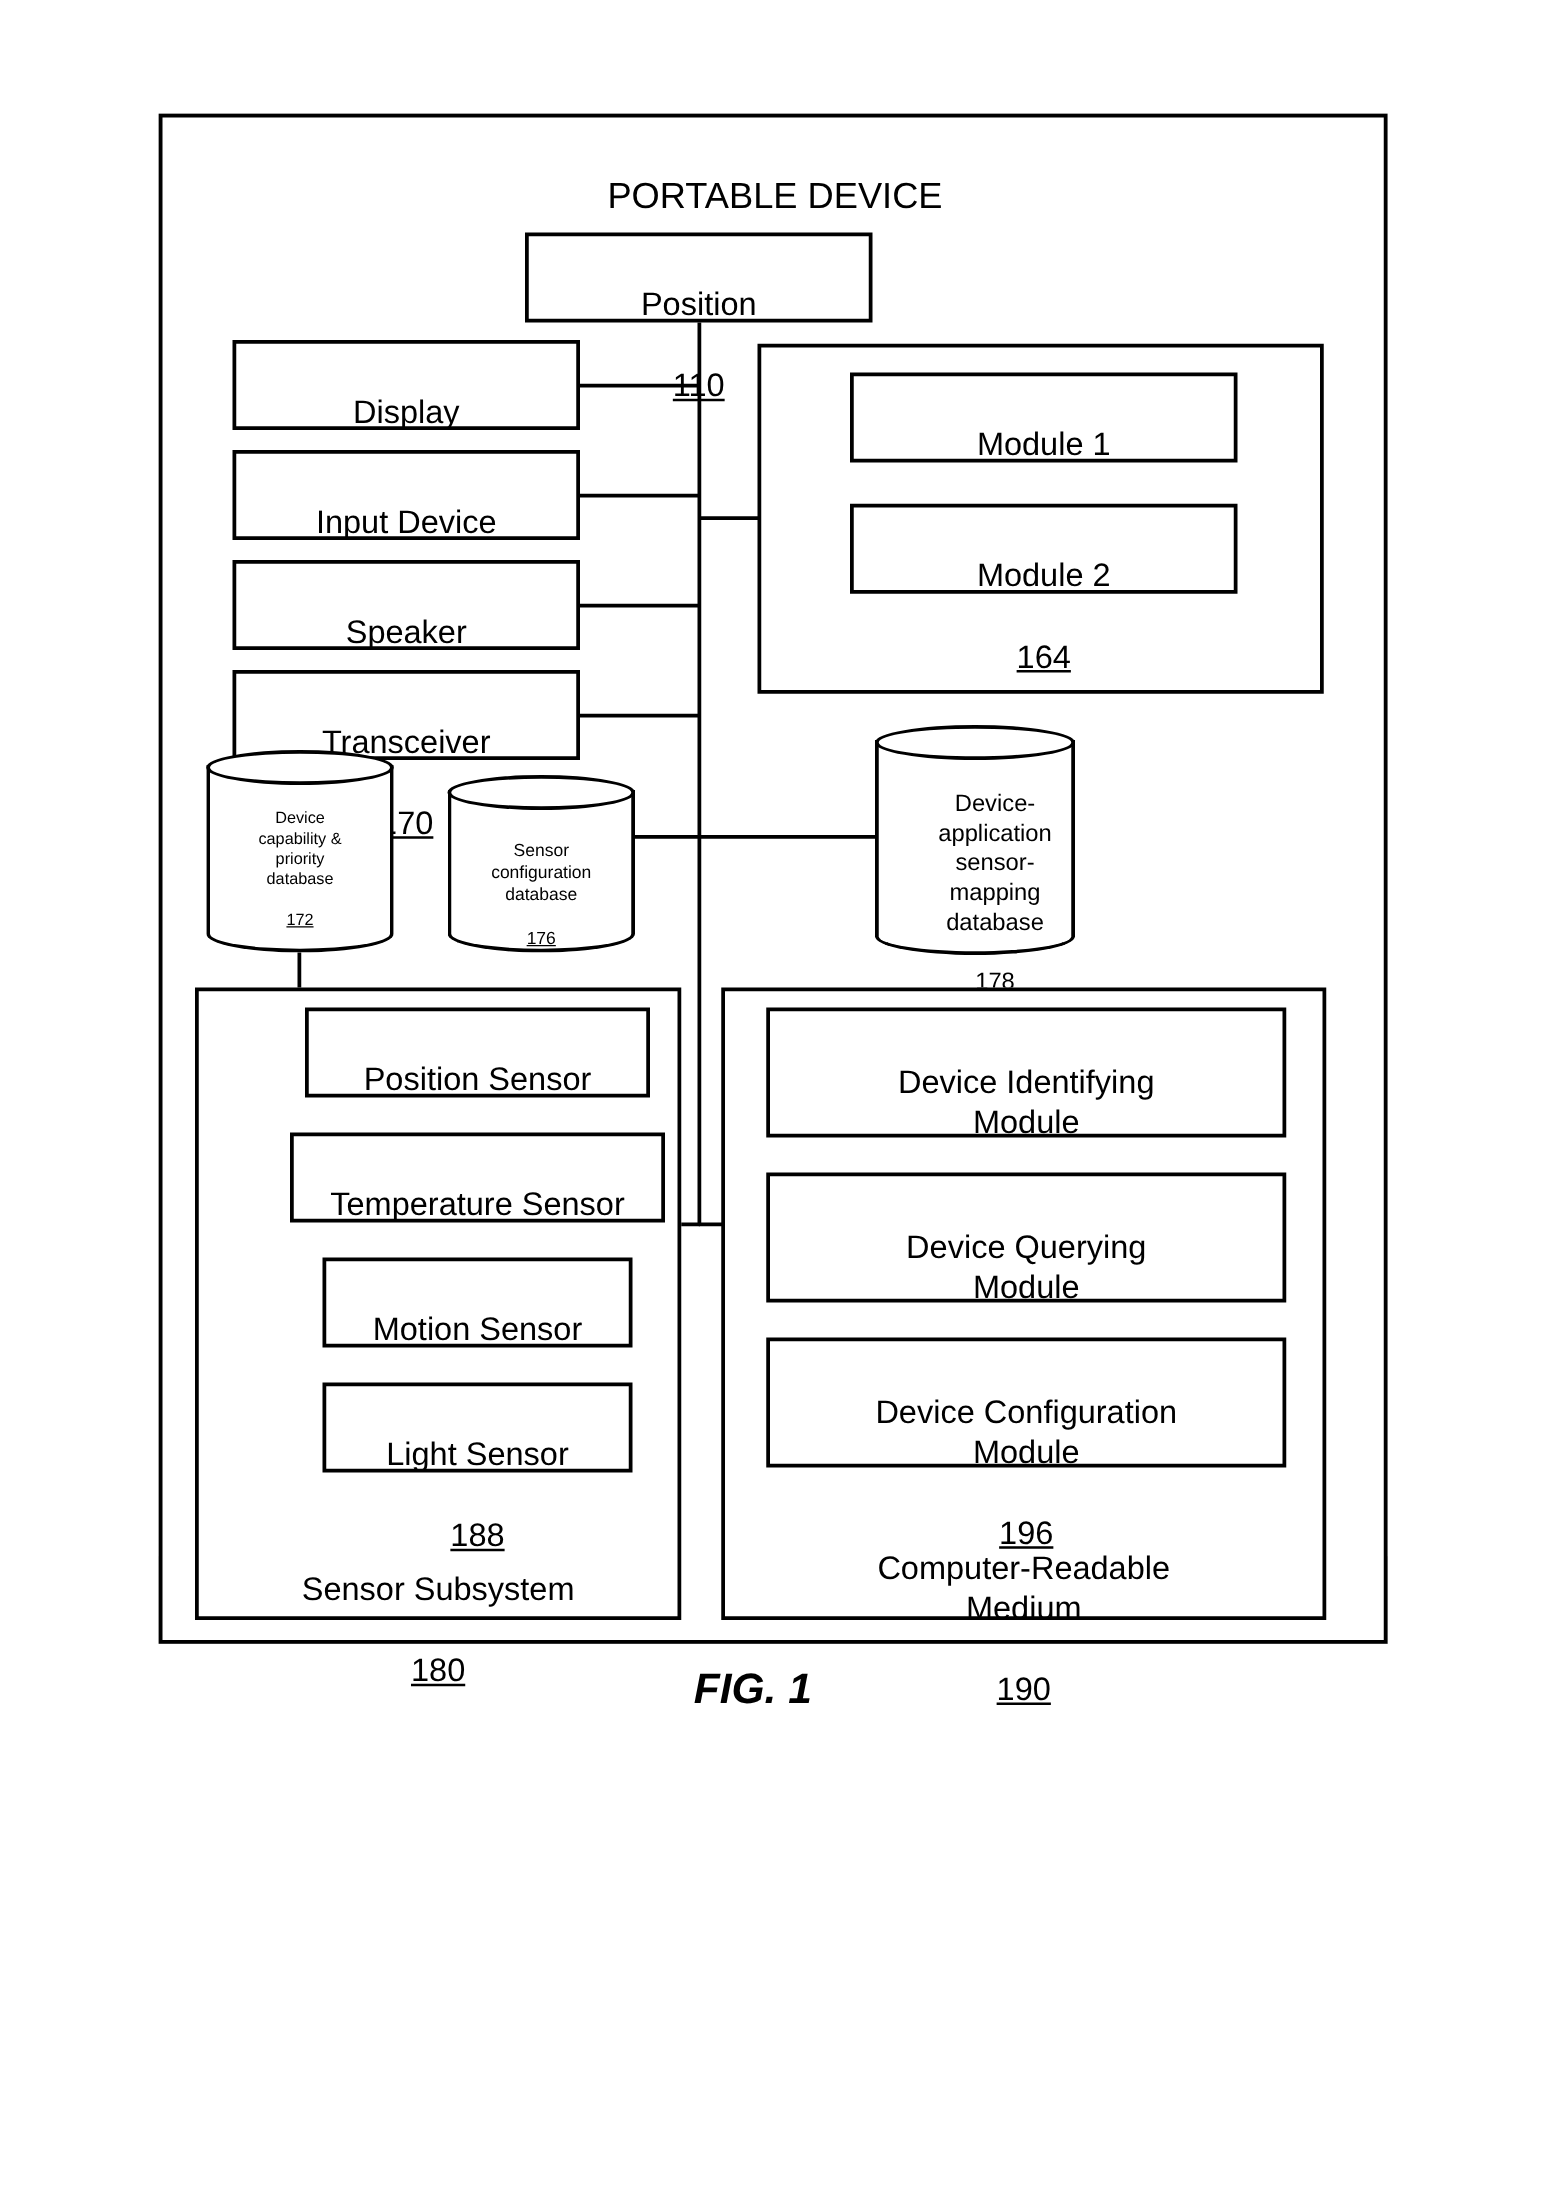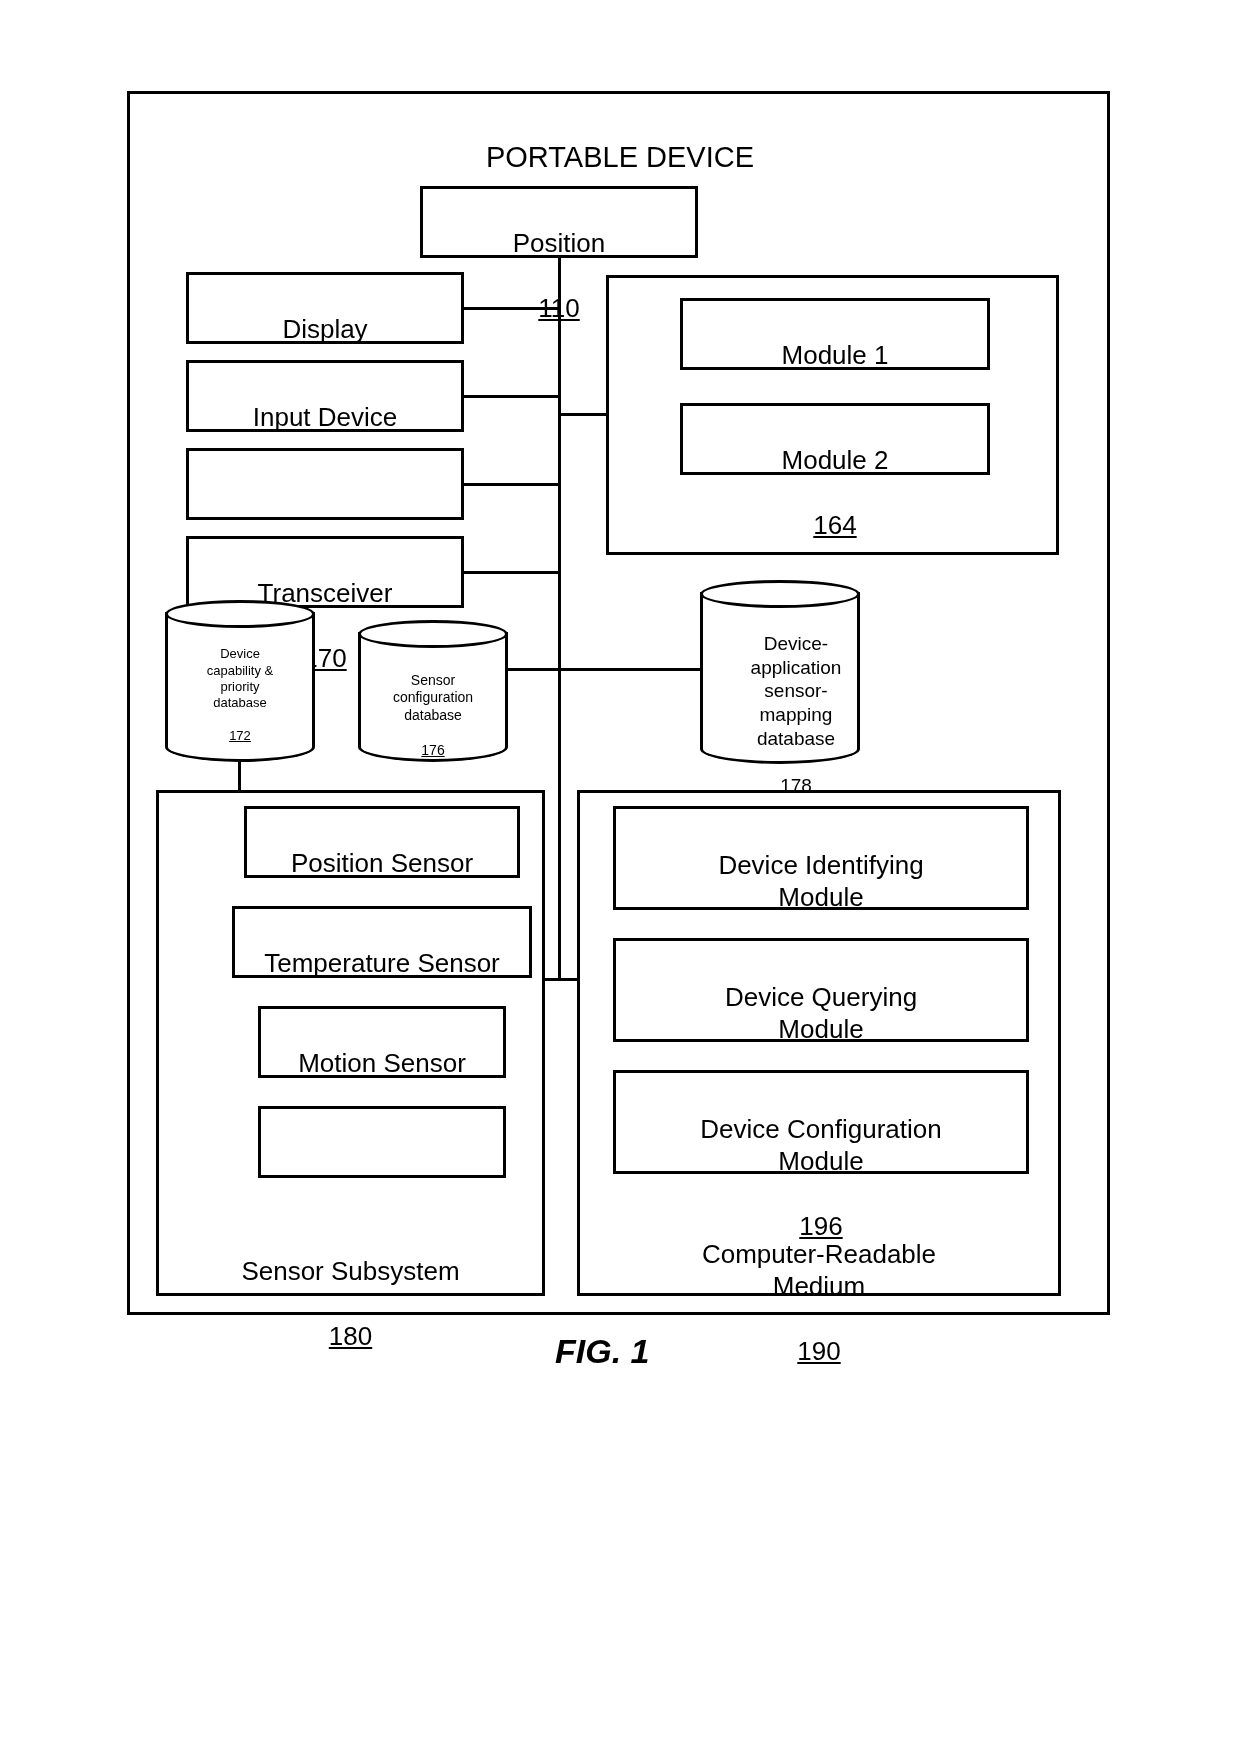--- a/index.html
+++ b/index.html
@@ -90,20 +90,24 @@
   <div class="line" style="left:464px; top:307px; width:95px; height:3px;"></div>
 
   <div class="box" style="left:186px; top:360px; width:278px; height:72px;"></div>
   <div class="label" style="left:186px; top:368px; width:278px;">
     <span>Input Device</span><br>
     <span class="ref">140</span>
   </div>
   <div class="line" style="left:464px; top:395px; width:95px; height:3px;"></div>
 
   <div class="box" style="left:186px; top:448px; width:278px; height:72px;"></div>
+  <div class="label" style="left:186px; top:456px; width:278px;">
+    <span>Speaker</span><br>
+    <span class="ref">150</span>
+  </div>
   <div class="line" style="left:464px; top:483px; width:95px; height:3px;"></div>
 
   <div class="box" style="left:186px; top:536px; width:278px; height:72px;"></div>
   <div class="label" style="left:186px; top:544px; width:278px;">
     <span>Transceiver</span><br>
     <span class="ref">170</span>
   </div>
   <div class="line" style="left:464px; top:571px; width:95px; height:3px;"></div>
 
   <div class="box" style="left:606px; top:275px; width:453px; height:280px;"></div>
@@ -174,20 +178,24 @@
     <span class="ref">184</span>
   </div>
 
   <div class="box" style="left:258px; top:1006px; width:248px; height:72px;"></div>
   <div class="label" style="left:258px; top:1014px; width:248px;">
     <span>Motion Sensor</span><br>
     <span class="ref">186</span>
   </div>
 
   <div class="box" style="left:258px; top:1106px; width:248px; height:72px;"></div>
+  <div class="label" style="left:258px; top:1114px; width:248px;">
+    <span>Light Sensor</span><br>
+    <span class="ref">188</span>
+  </div>
 
   <div class="box" style="left:577px; top:790px; width:484px; height:506px;"></div>
   <div class="line" style="left:559px; top:978px; width:20px; height:3px;"></div>
   <div class="label" style="left:577px; top:1205px; width:484px;">
     <span>Computer-Readable
 Medium</span><br>
     <span class="ref">190</span>
   </div>
 
   <div class="box" style="left:613px; top:806px; width:416px; height:104px;"></div>

